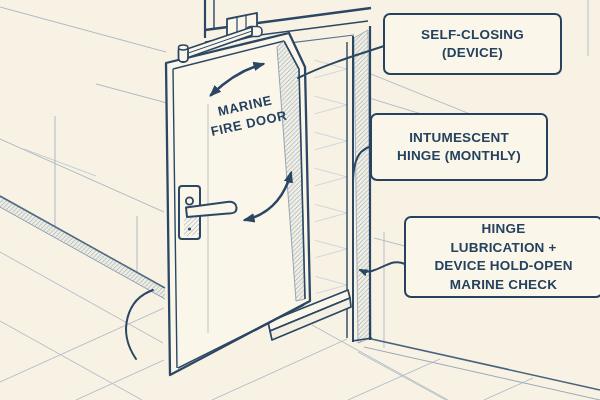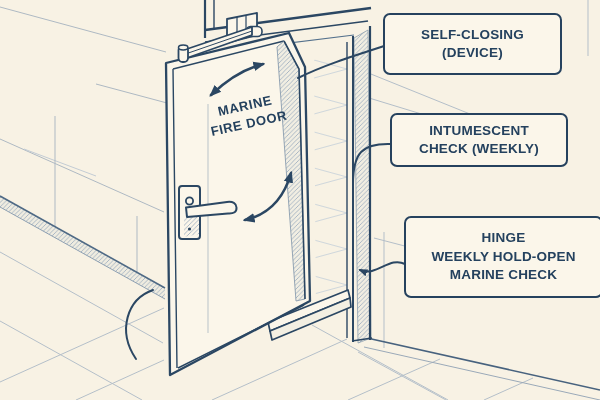--- a/index.html
+++ b/index.html
@@ -9,21 +9,21 @@
   }
   .stage svg{position:absolute;left:0;top:0;}
   .callout{
     position:absolute;background:#fbf6ea;border:2.2px solid #26425e;
     border-radius:7px;display:flex;flex-direction:column;justify-content:center;
     align-items:center;text-align:right;color:#24415e;font-weight:700;
     font-size:13.5px;line-height:18.5px;letter-spacing:.2px;box-sizing:border-box;
     padding:2px 4px;
   }
   .callout-1{left:383px;top:13px;width:179px;height:62px;}
-  .callout-2{left:390px;top:113px;width:178px;height:54px;}
+  .callout-2{left:370px;top:113px;width:178px;height:68px;}
   .callout-3{left:404px;top:216px;width:199px;height:82px;}
   .door-label{
     position:absolute;left:180px;top:97px;width:134px;text-align:center;
     color:#24415e;font-weight:700;font-size:13px;line-height:18px;
     letter-spacing:.6px;transform:rotate(-12.5deg);
   }
 </style>
 </head>
 <body>
 
@@ -165,22 +165,23 @@
     <div>FIRE DOOR</div>
   </div>
 
   <div class="callout callout-1">
     <div>SELF-CLOSING</div>
     <div>(DEVICE)</div>
   </div>
 
   <div class="callout callout-2">
     <div>INTUMESCENT</div>
-    <div>CHECK (WEEKLY)</div>
+    <div>HINGE (MONTHLY)</div>
   </div>
 
   <div class="callout callout-3">
     <div>HINGE</div>
-    <div>WEEKLY HOLD-OPEN</div>
+    <div>LUBRICATION +</div>
+    <div>DEVICE HOLD-OPEN</div>
     <div>MARINE CHECK</div>
   </div>
 
 </div>
 
 </body></html>

